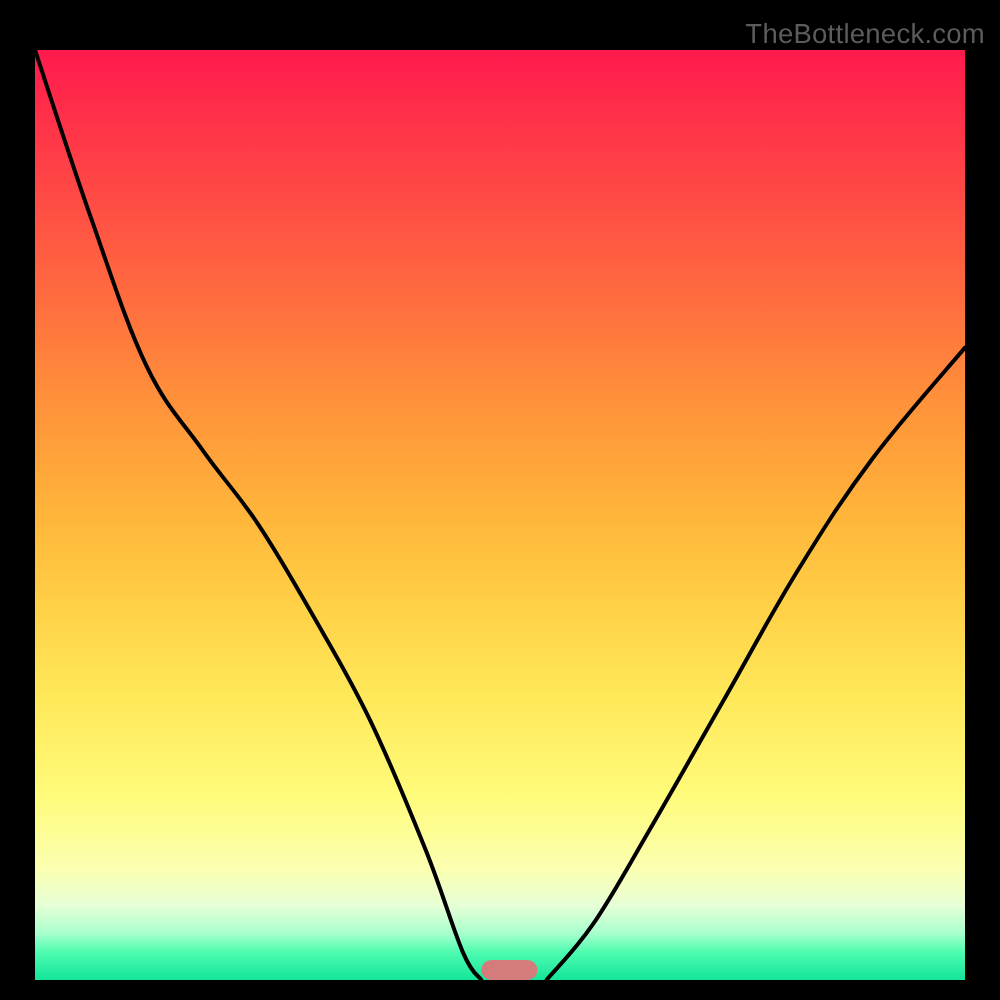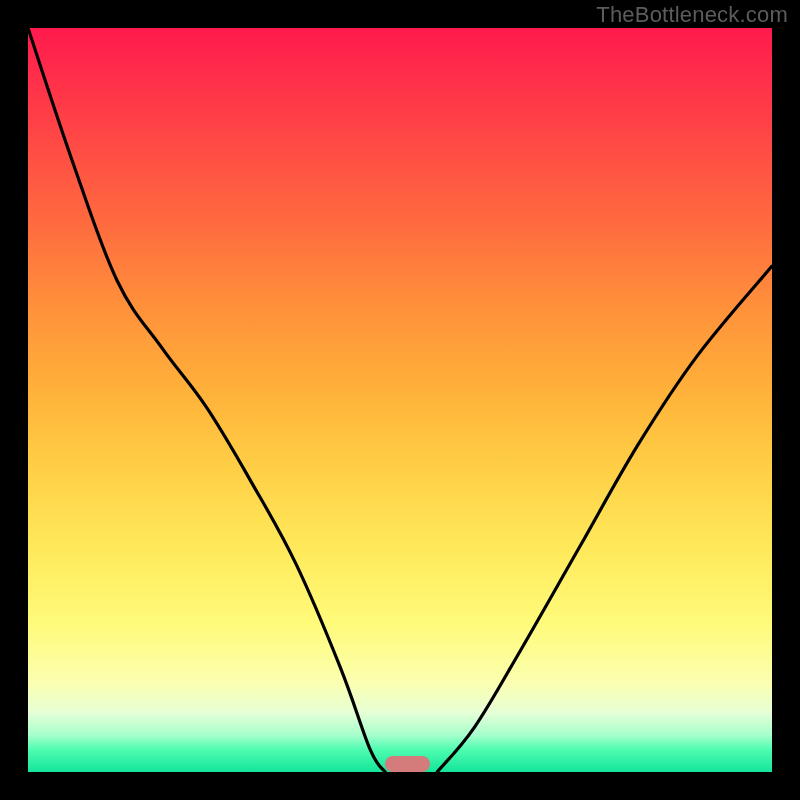--- a/index.html
+++ b/index.html
@@ -7,21 +7,21 @@
     padding: 0;
     width: 800px;
     height: 800px;
     background: #000;
     overflow: hidden;
     font-family: Arial, Helvetica, sans-serif;
   }
   .frame {
     position: absolute;
     left: 0;
-    top: 0;
+    top: 12px;
     width: 800px;
     height: 652px;
     background: #000;
   }
   .plot {
     position: absolute;
     left: 28px;
     top: 28px;
     width: 744px;
     height: 744px;

